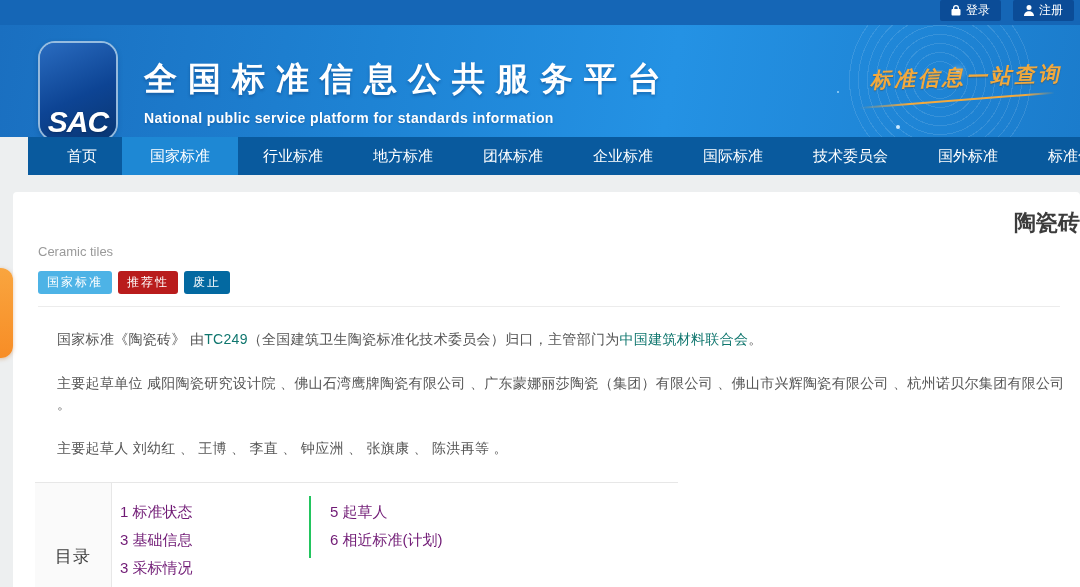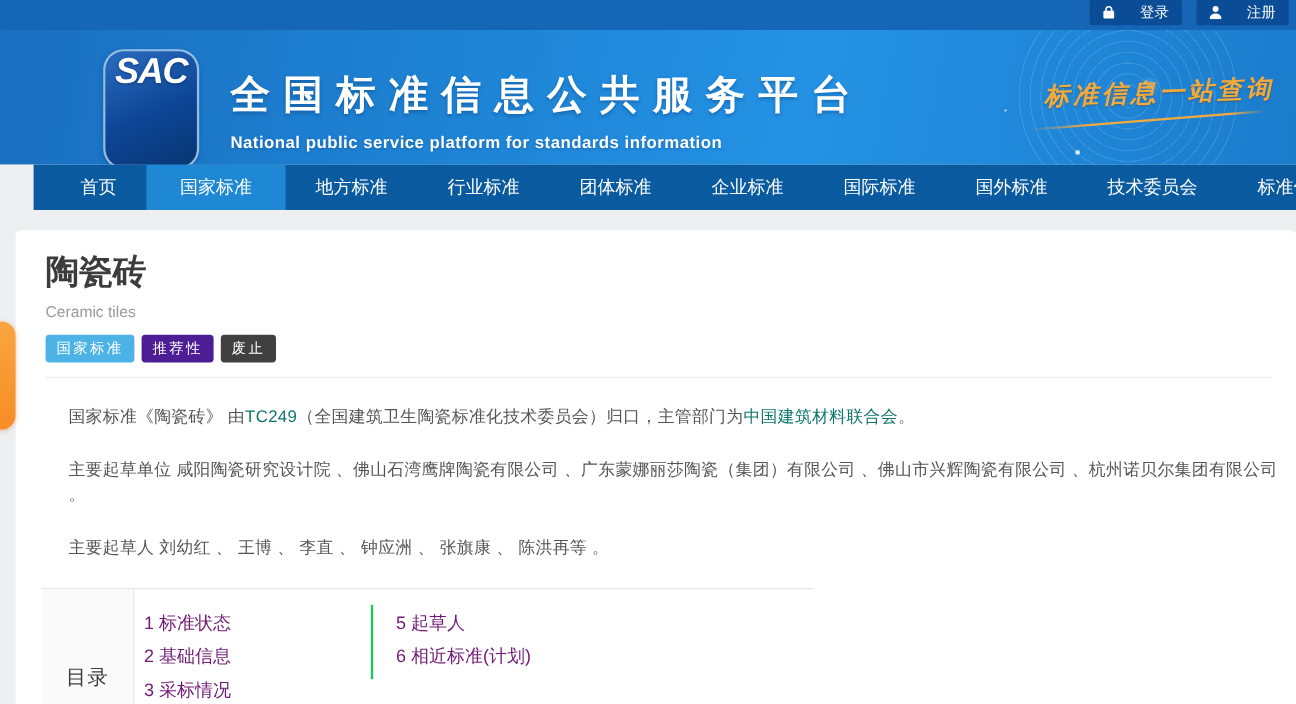--- a/index.html
+++ b/index.html
@@ -2,41 +2,41 @@
 <html><head>
 <meta charset="utf-8">
 <style>
   * { margin:0; padding:0; box-sizing:border-box; }
   html,body { width:1080px; height:587px; overflow:hidden;
     font-family:"Liberation Sans","DejaVu Sans",sans-serif; background:#edeff0; }
 
   
   .topbar { position:relative; height:25px; background:#1566b6; }
   .topbar-btns { position:absolute; top:0; right:6px; display:flex; gap:12px; }
-  .auth-btn { display:flex; align-items:center; gap:21px; height:21px;
+  .auth-btn { display:flex; align-items:center; gap:5px; height:21px;
     padding:0 11px; background:#0b4c97; color:#fff; font-size:12px;
     border:none; border-radius:2px; cursor:pointer; }
   .auth-btn svg { display:block; }
 
   
   .header { position:relative; height:112px; overflow:hidden;
     background:linear-gradient(100deg,#1a6fc0 0%,#1e83d4 35%,#2492e4 62%,#1b7ccc 100%); }
   .globe { position:absolute; right:45px; top:-40px; width:190px; height:190px;
     border-radius:50%;
     background:repeating-radial-gradient(circle at 50% 50%, rgba(255,255,255,.14) 0 1px, rgba(255,255,255,0) 1px 9px);
     opacity:.8; }
   .globe-dots { position:absolute; width:4px; height:4px; border-radius:50%;
     background:#bfe6ff; box-shadow:0 0 6px 2px rgba(170,220,255,.8),
       -60px 55px 0 0 #cdeaff, -120px 20px 0 -1px #9fd4f8, -30px 90px 0 -1px #d9f1ff,
       40px 70px 0 0 #bfe6ff, -160px 70px 0 -1px #9fd4f8; right:120px; top:45px; }
   .brand { position:absolute; left:40px; top:18px; display:flex; align-items:center; }
   .logo-box { width:76px; height:96px; border-radius:15px;
     background:linear-gradient(155deg,#2a6cc0 0%,#0d4494 55%,#093672 100%);
     box-shadow:0 0 0 2px rgba(255,255,255,.55), 0 2px 6px rgba(0,40,90,.45);
-    display:flex; align-items:flex-start; justify-content:center;margin-left:48px; }
+    display:flex; align-items:flex-end; justify-content:center; }
   .logo-text { color:#fff; font-weight:bold; font-style:italic; font-size:30px;
     letter-spacing:-1px; text-shadow:0 1px 2px rgba(0,30,70,.5); }
   .brand-titles { margin-left:28px; color:#fff; }
   .brand-cn { font-size:33px; font-weight:bold; letter-spacing:11px;
     text-shadow:0 2px 3px rgba(10,60,120,.45); white-space:nowrap; }
   .brand-en { margin-top:8px; font-size:14px; font-weight:bold; letter-spacing:.4px;
     text-shadow:0 1px 2px rgba(10,60,120,.4); white-space:nowrap; }
   .slogan { position:absolute; right:18px; top:38px; color:#f2a93d;
     font-family:"DejaVu Serif","Liberation Serif",serif; font-style:italic;
     font-weight:bold; font-size:21px; letter-spacing:3px; transform:rotate(-2deg);
@@ -53,21 +53,21 @@
   .nav-item.active { background:#1e88d4; padding:0 28px; }
 
   
   .main { position:relative; height:412px; background:#edeff0; }
   .card { position:absolute; left:13px; top:17px; right:0; bottom:-10px;
     background:#fff; border-radius:4px 4px 0 0; }
   .float-widget { position:absolute; left:-11px; top:93px; width:24px; height:90px;
     border-radius:12px; background:linear-gradient(180deg,#f9a53f,#f78d26);
     box-shadow:0 1px 4px rgba(180,90,0,.35); cursor:pointer; z-index:5; }
 
-  .page-title { margin:16px 0 0 25px; font-size:28px; color:#3c3c3c; }
+  .page-title { margin:16px 0 0 25px; font-size:22px; color:#3c3c3c;text-align:right; }
   .page-title-en { margin:6px 0 12px 25px; font-size:13px; color:#9a9a9a; }
   .badges { margin:9px 0 0 25px; display:flex; gap:6px; }
   .badge { color:#fff; font-size:12px; padding:3px 9px; border-radius:3px;
     letter-spacing:2px; }
   .rule { margin:12px 20px 0 25px; border:none; border-top:1px solid #ececec; }
 
   .paras { margin:22px 0 0 44px; }
   .paras p { font-size:14px; color:#555; line-height:1.45; margin-bottom:24px;
     letter-spacing:.3px; }
   .paras a { color:#0f766e; text-decoration:none; cursor:pointer; }
@@ -121,55 +121,55 @@
       <div class="brand-cn">全国标准信息公共服务平台</div>
       <div class="brand-en">National public service platform  for standards information</div>
     </div>
   </div>
   <div class="slogan">标准信息一站查询</div>
 </div>
 
 <nav class="nav" id="nav">
     <div class="nav-item">首页</div>
     <div class="nav-item active">国家标准</div>
+    <div class="nav-item">行业标准</div>
     <div class="nav-item">地方标准</div>
-    <div class="nav-item">行业标准</div>
     <div class="nav-item">团体标准</div>
     <div class="nav-item">企业标准</div>
     <div class="nav-item">国际标准</div>
+    <div class="nav-item">技术委员会</div>
     <div class="nav-item">国外标准</div>
-    <div class="nav-item">技术委员会</div>
     <div class="nav-item">标准化人才</div>
   </nav>
 
 <div class="main">
   <div class="float-widget"></div>
   <div class="card">
     <h1 class="page-title">陶瓷砖</h1>
     <div class="page-title-en">Ceramic tiles</div>
     <div class="badges" id="badges">
         <span class="badge" style="background: rgb(77, 179, 230);">国家标准</span>
-        <span class="badge" style="background: #4c1d95; font-family: Liberation Serif, serif;">推荐性</span>
-        <span class="badge" style="background: #404040;">废止</span>
+        <span class="badge" style="background: #b91c1c; font-family: Liberation Serif, serif;">推荐性</span>
+        <span class="badge" style="background: #0369a1;">废止</span>
       </div>
     <hr class="rule">
     <div class="paras" id="paras">
         <p>国家标准《陶瓷砖》 由<a>TC249</a>（全国建筑卫生陶瓷标准化技术委员会）归口，主管部门为<a>中国建筑材料联合会</a>。</p>
         <p>主要起草单位 咸阳陶瓷研究设计院 、佛山石湾鹰牌陶瓷有限公司 、广东蒙娜丽莎陶瓷（集团）有限公司 、佛山市兴辉陶瓷有限公司 、杭州诺贝尔集团有限公司 。</p>
         <p>主要起草人 刘幼红 、 王博 、 李直 、 钟应洲 、 张旗康 、 陈洪再等 。</p>
       </div>
 
     <div class="toc">
       <div class="toc-head">
         <span>目录</span>
       </div>
       <div class="toc-cols">
         <ul class="toc-col col1" id="toc1">
             <li><a>1 标准状态</a></li>
-            <li><a>2 基础信息</a></li>
+            <li><a>3 基础信息</a></li>
             <li><a>3 采标情况</a></li>
             <li><a>4 起草单位</a></li>
           </ul>
         <ul class="toc-col col2" id="toc2">
             <li><a>5 起草人</a></li>
             <li><a>6 相近标准(计划)</a></li>
           </ul>
       </div>
     </div>
   </div>

